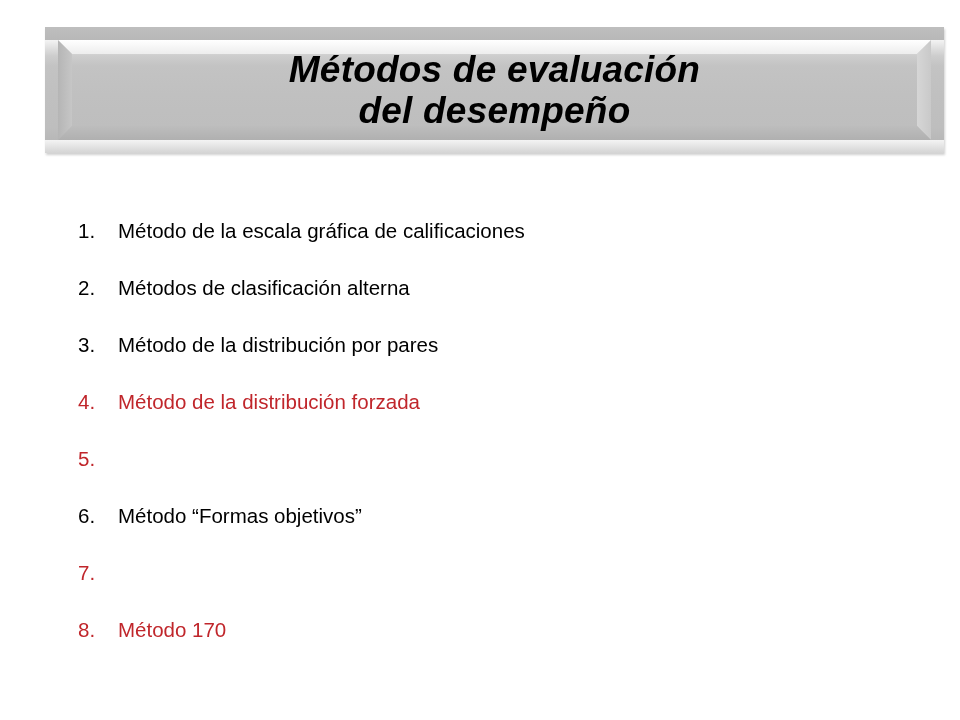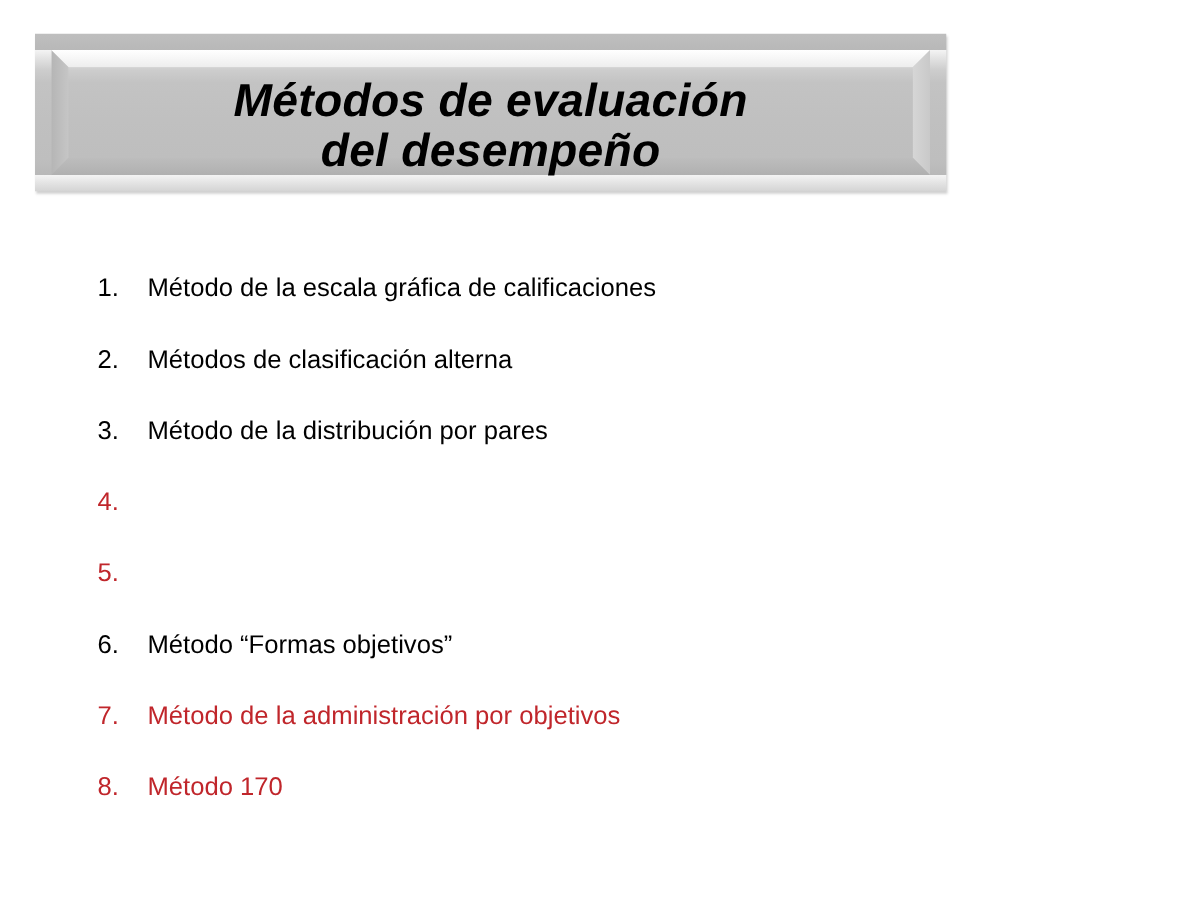--- a/index.html
+++ b/index.html
@@ -20,40 +20,40 @@
     left: 0;
     top: 0;
     width: 960px;
     height: 720px;
     background: #ffffff;
   }
 
   
   #title-box {
     position: absolute;
-    left: 28px;
+    left: 45px;
     top: 27px;
-    width: 729px;
+    width: 899px;
     height: 126px;
     box-sizing: border-box;
     background: linear-gradient(to bottom,
                 #f4f4f4 0%,
                 #e2e2e2 7%,
                 #cdcdcd 16%,
                 #c3c3c3 26%,
                 #c0c0c0 55%,
                 #bebebe 88%,
                 #b8b8b8 100%);
     border-top: 13px solid transparent;
     border-left: 13px solid transparent;
     border-right: 13px solid transparent;
     border-bottom: 13px solid transparent;
     border-image: none;
     display: flex;
-    align-items: flex-end;
+    align-items: center;
     justify-content: center;
     filter: drop-shadow(1px 2px 1px rgba(120,120,120,0.35));
   }
 
   
   #bevel-top {
     position: absolute;
     left: 0; top: 0;
     width: 100%; height: 14px;
     background: linear-gradient(to bottom, #ffffff, #ededed);
@@ -157,31 +157,31 @@
       <div class="list-item">
         <span class="item-number black">2.</span>
         <span class="item-text black">Métodos de clasificación alterna</span>
       </div>
       <div class="list-item">
         <span class="item-number black">3.</span>
         <span class="item-text black">Método de la distribución por pares</span>
       </div>
       <div class="list-item">
         <span class="item-number red">4.</span>
+        <span class="item-text red">Método de la distribución forzada</span>
       </div>
       <div class="list-item">
         <span class="item-number red">5.</span>
       </div>
       <div class="list-item">
         <span class="item-number black">6.</span>
         <span class="item-text black">Método “Formas objetivos”</span>
       </div>
       <div class="list-item">
         <span class="item-number red">7.</span>
-        <span class="item-text red">Método de la administración por objetivos</span>
       </div>
       <div class="list-item">
         <span class="item-number red">8.</span>
         <span class="item-text red">Método 170</span>
       </div>
     </div>
 
 </div>
 
 </body></html>

